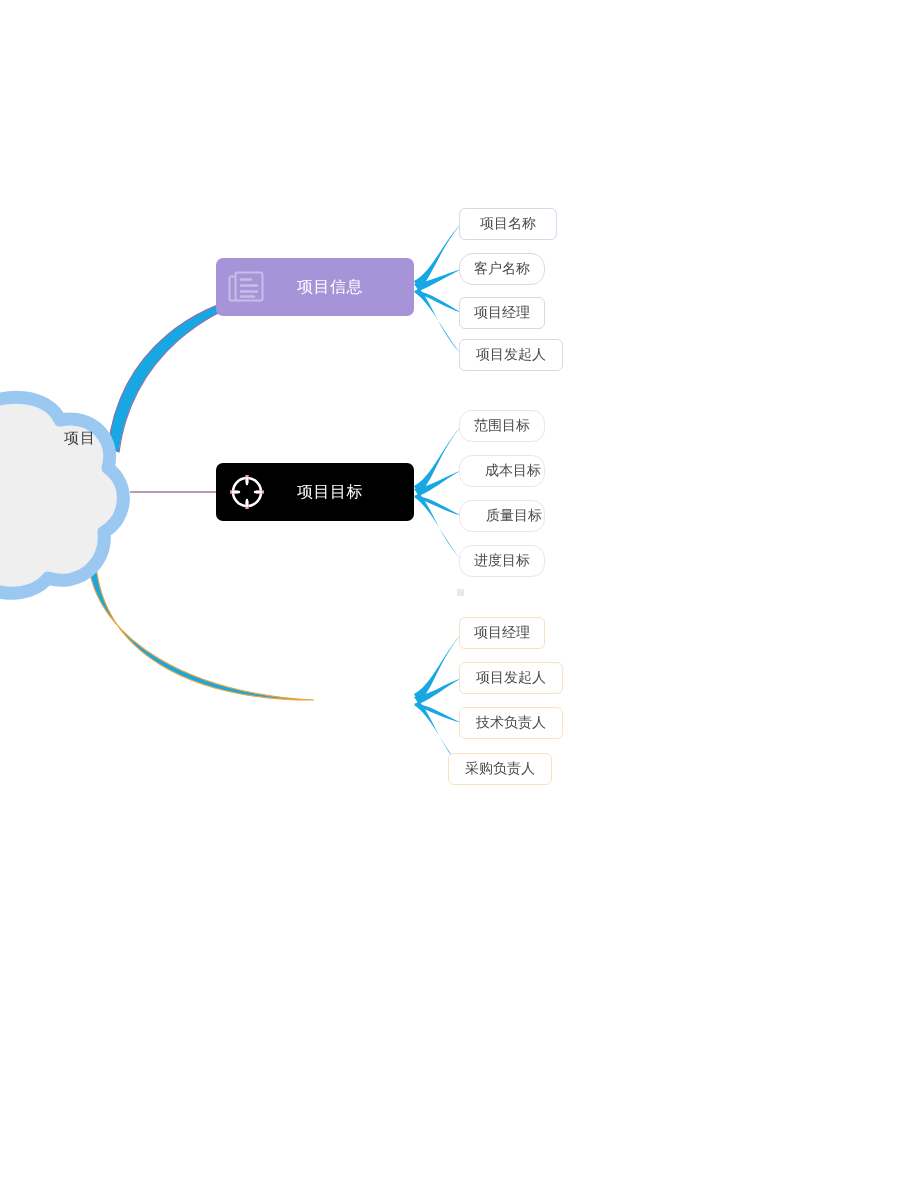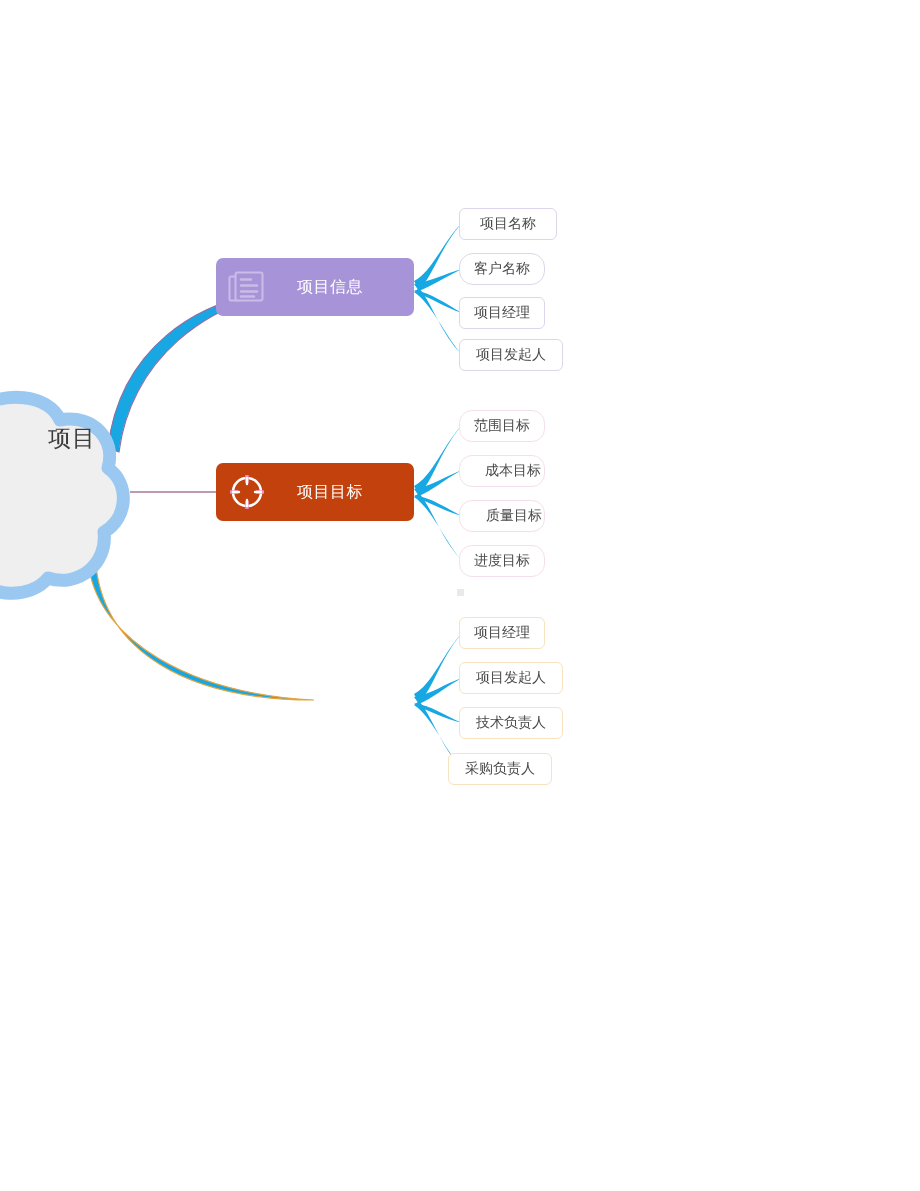--- a/index.html
+++ b/index.html
@@ -38,21 +38,21 @@
   }
   .center-label {
     position: absolute;
     left: 0px;
     top: 420px;
     width: 96px;
     height: 36px;
     display: flex;
     align-items: center;
     justify-content: flex-end;
-    font-size: 23px;
+    font-size: 15px;
     color: #3b3b3b;
     letter-spacing: 1px;
     overflow: hidden;
     white-space: nowrap;
     text-align: right;
   }
   
   .branch {
     position: absolute;
     width: 198px;
@@ -72,21 +72,21 @@
   }
   .branch .b-label {
     flex: 1 1 auto;
     font-size: 16px;
     color: #ffffff;
     text-align: center;
     padding-right: 32px;
     letter-spacing: 0.5px;
   }
   .branch-info  { left: 216px; top: 258px; background: #a794d8; }
-  .branch-goal  { left: 216px; top: 463px; background: #c2410c; }
+  .branch-goal  { left: 216px; top: 463px; background: #000000; }
   .branch-people{ left: 216px; top: 671px; background: #f9bd53; }
 
   
   .leaf {
     position: absolute;
     height: 32px;
     border-radius: 6px;
     background: #ffffff;
     border: 1px solid #d9d4e6;
     display: flex;

